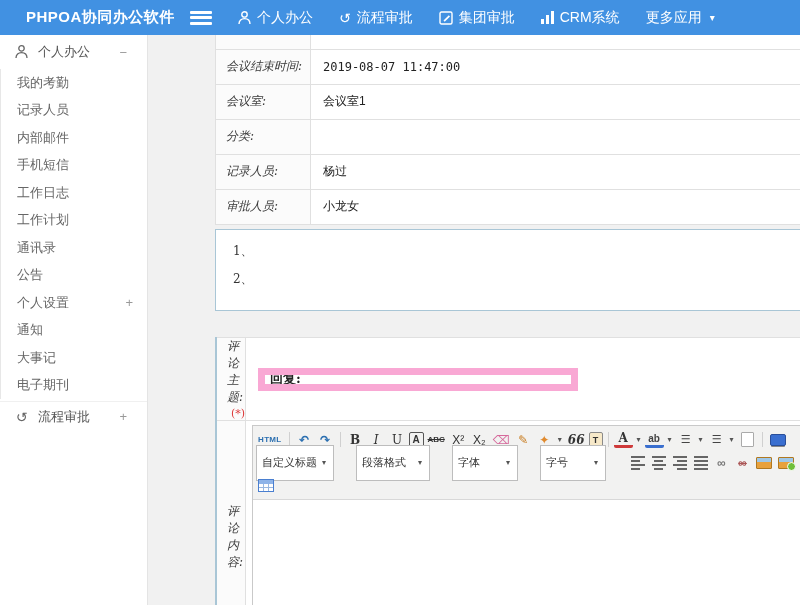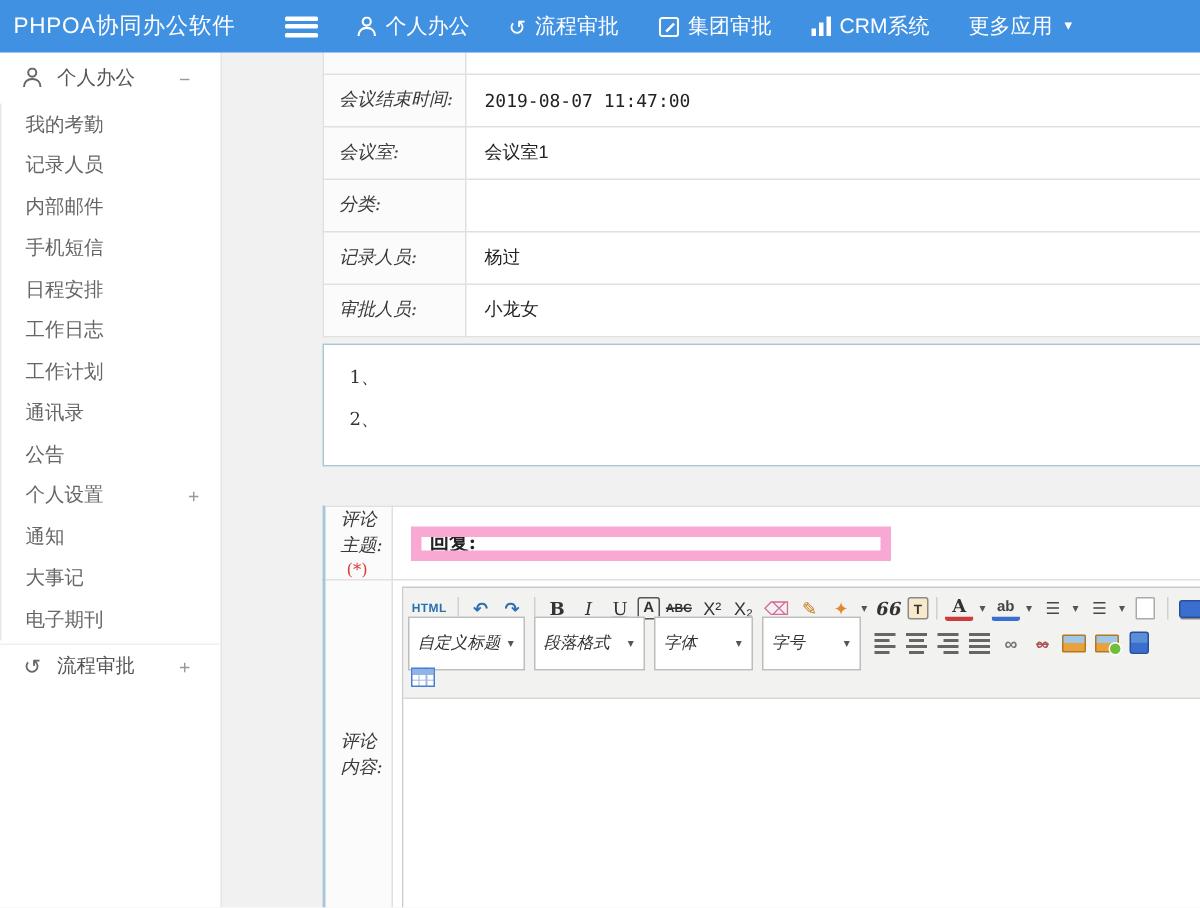--- a/index.html
+++ b/index.html
@@ -3,21 +3,21 @@
 <meta charset="utf-8">
 <style>
   * { margin:0; padding:0; box-sizing:border-box; }
   html,body { width:800px; height:605px; overflow:hidden;
     font-family:"Liberation Sans","DejaVu Sans",sans-serif; }
   #app { position:relative; width:800px; height:605px; background:#f1f1f1; overflow:hidden; }
 
   
   .topbar { position:absolute; left:0; top:0; width:800px; height:35px;
     background:#4191e2; display:flex; align-items:center; color:#fff; z-index:5; }
-  .logo { font-size:15px; font-weight:normal; padding-left:9px; width:190px; letter-spacing:.5px; }
+  .logo { font-size:15px; font-weight:bold; padding-left:26px; width:190px; letter-spacing:.5px; }
   .hamburger { width:22px; height:14px; display:flex; flex-direction:column;
     justify-content:space-between; margin-right:26px; cursor:pointer; }
   .hamburger i { display:block; height:3px; background:#fff; border-radius:1px; }
   .nav { display:flex; align-items:center; gap:26px; }
   .nav-item { display:flex; align-items:center; gap:6px; font-size:14px; cursor:pointer; }
   .nav-ico { font-size:14px; line-height:1; }
   .nav-ico svg { display:block; }
   .chartbars { display:flex; align-items:flex-end; gap:2px; height:13px; }
   .chartbars i { width:3px; background:#fff; display:block; }
   .chartbars i:nth-child(1){height:5px} .chartbars i:nth-child(2){height:9px} .chartbars i:nth-child(3){height:13px}
@@ -88,21 +88,21 @@
   .tb-quote { font-weight:bold; font-style:italic; font-family:"DejaVu Serif",serif; }
   .tb-paste { border:1px solid #8a8a8a; background:#f7e9c9; width:14px; height:15px; min-width:14px; font-size:9px; font-weight:bold; color:#333; }
   .tb-A { font-family:"DejaVu Serif",serif; font-weight:bold; border-bottom:3px solid #cf3a3a; height:16px; }
   .tb-ab { font-size:10px; font-weight:bold; border-bottom:3px solid #3a6fcf; height:16px; color:#444; }
   .tb-caret { font-size:8px; color:#555; min-width:8px; }
   .tb-list { letter-spacing:-1px; font-size:11px; color:#444; }
   .shape-page { width:13px; height:15px; background:#fff; border:1px solid #aaa; border-radius:1px; }
   .shape-screen { width:16px; height:12px; background:#3a6fd0; border:1px solid #2a4f99; border-radius:2px; box-shadow:0 2px 0 -1px #888; }
   .dropdown { display:flex; align-items:center; justify-content:space-between; background:#fff;
     border:1px solid #bdbdbd; height:36px; font-size:11px; color:#333; padding:0 3px 0 5px;
-    margin-right:4px; cursor:pointer; font-family:"DejaVu Serif",serif; font-style:italic; }
+    margin-right:20px; cursor:pointer; font-family:"DejaVu Serif",serif; }
   .dd-1{width:78px} .dd-2{width:74px} .dd-3{width:66px} .dd-4{width:66px}
   .align-ico { display:flex; flex-direction:column; gap:2px; width:14px; }
   .align-ico i { height:2px; background:#666; display:block; }
   .al-l i:nth-child(even){width:70%} .al-c i:nth-child(even){width:70%; margin:0 auto}
   .al-r i:nth-child(even){width:70%; margin-left:auto} .al-j i{width:100%}
   .tb-link { color:#777; font-weight:bold; }
   .tb-unlink { color:#a55; font-weight:bold; text-decoration:line-through; }
   .shape-img { width:16px; height:12px; border:1px solid #b07820; border-radius:1px;
     background:linear-gradient(180deg,#9ec7e8 45%,#e8a13c 45%); position:relative; }
   .shape-img.green::after { content:""; position:absolute; right:-3px; bottom:-3px; width:7px; height:7px;
@@ -184,23 +184,20 @@
       <div class="sub-item">
           <span>记录人员</span>
         </div>
       <div class="sub-item">
           <span>内部邮件</span>
         </div>
       <div class="sub-item">
           <span>手机短信</span>
         </div>
       <div class="sub-item">
-          <span>日程安排</span>
-        </div>
-      <div class="sub-item">
           <span>工作日志</span>
         </div>
       <div class="sub-item">
           <span>工作计划</span>
         </div>
       <div class="sub-item">
           <span>通讯录</span>
         </div>
       <div class="sub-item">
           <span>公告</span>

